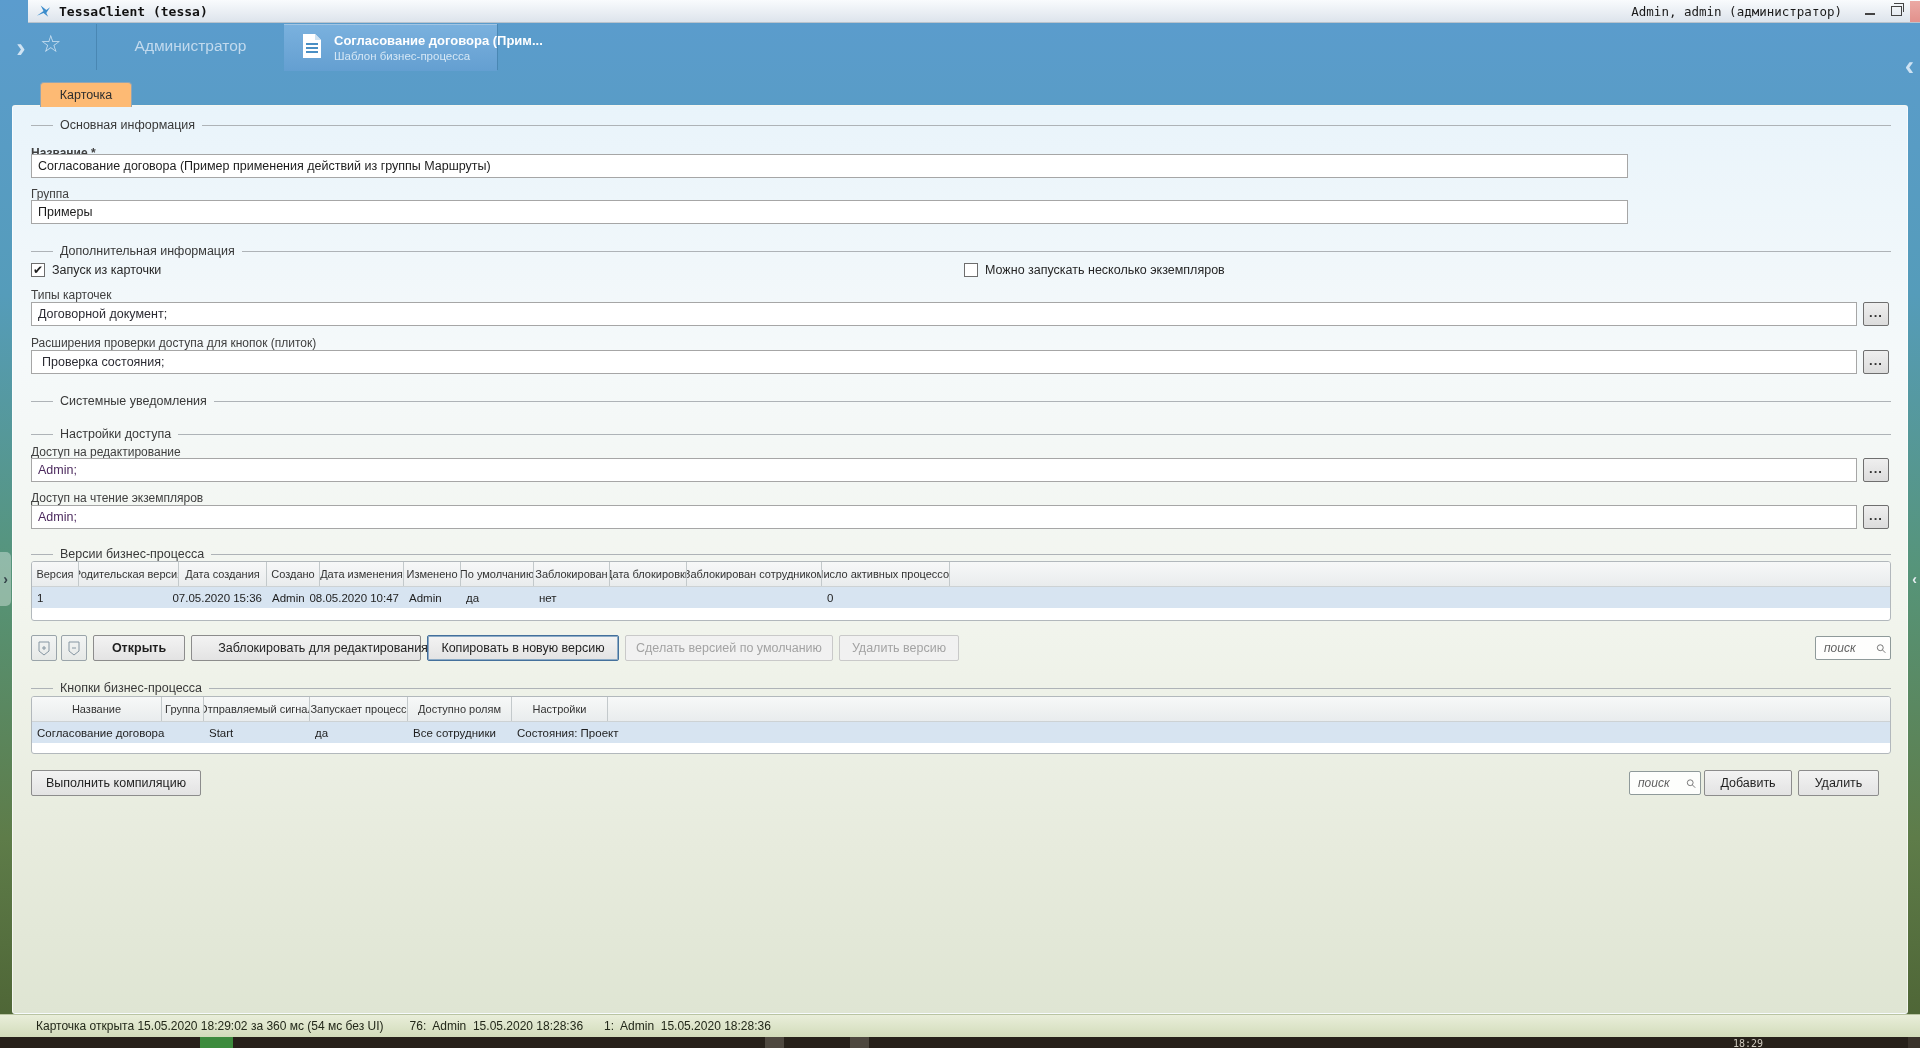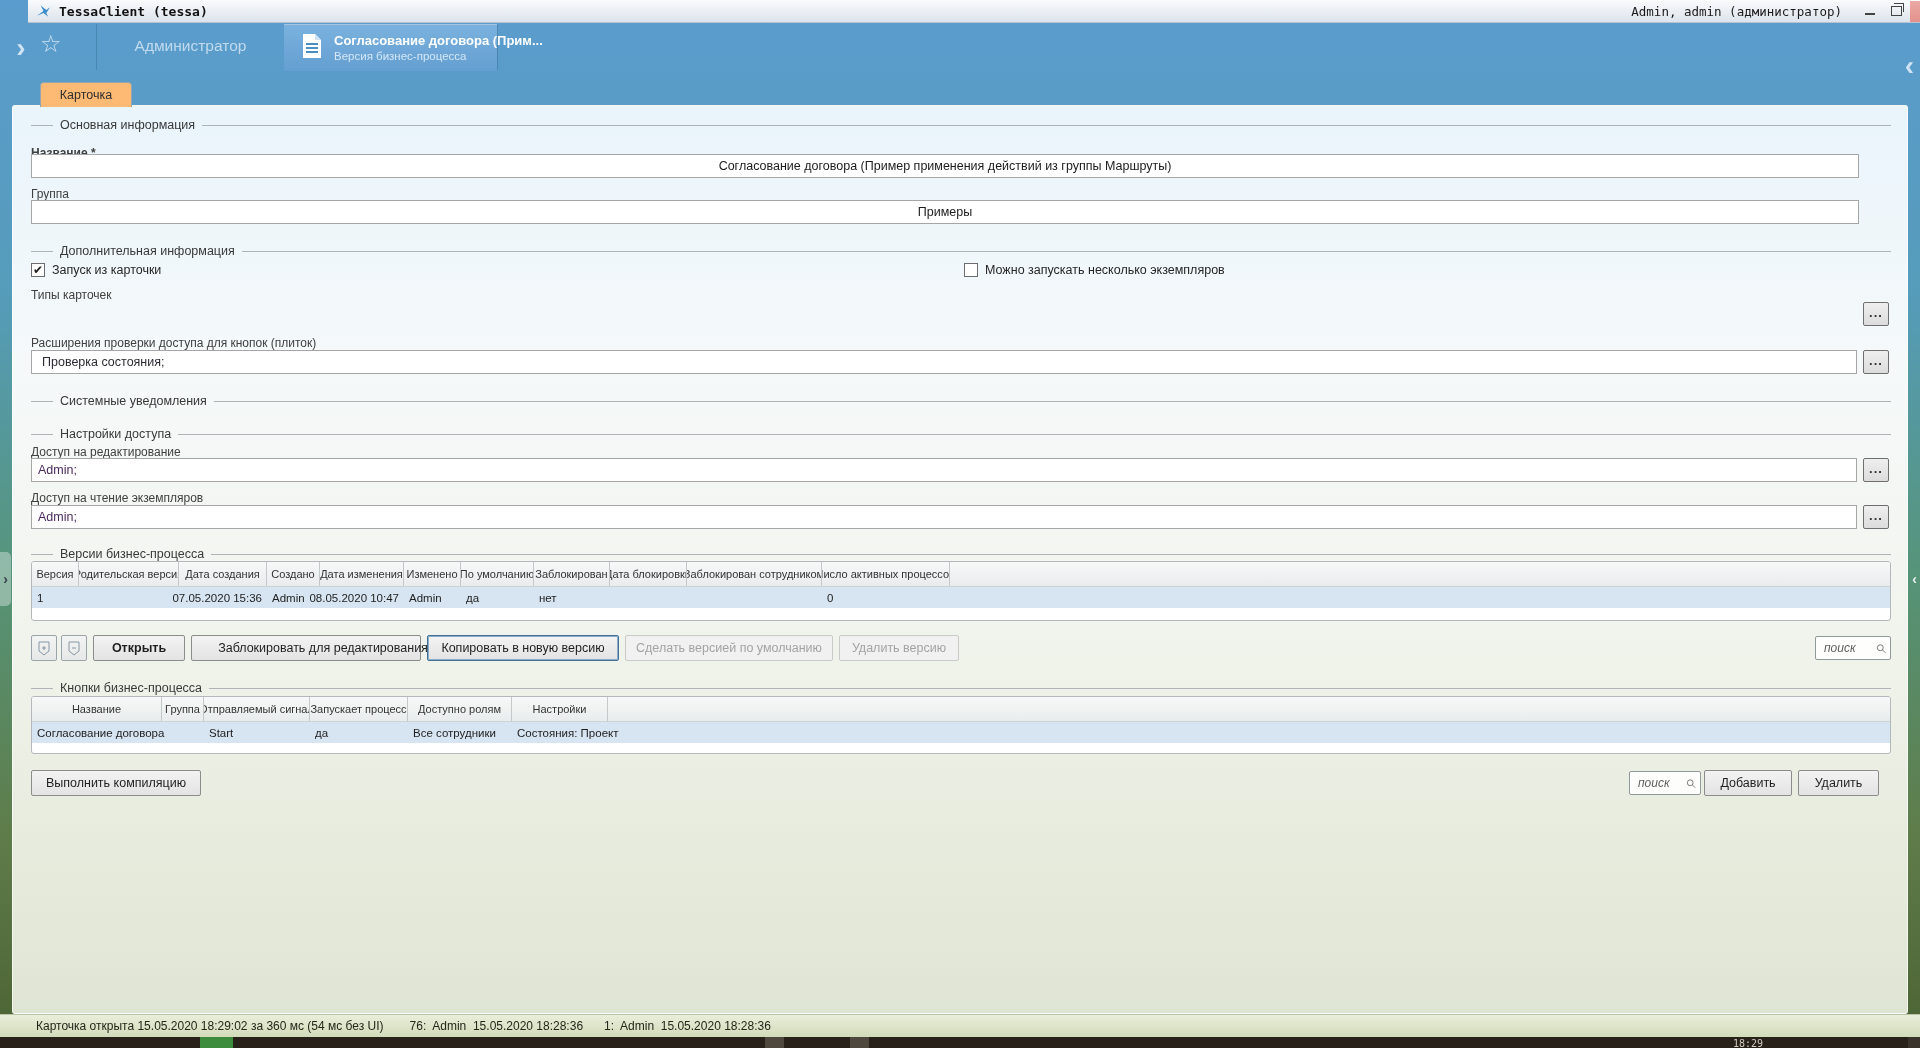--- a/index.html
+++ b/index.html
@@ -44,21 +44,21 @@
     background:linear-gradient(180deg,#e9f4fb 0%,#f5f9fa 28%,#f2f5ee 55%,#e7ebdd 82%,#dfe5d3 100%);
     border:1px solid rgba(255,255,255,.65);border-radius:3px;}
   .ghead{position:absolute;left:18px;width:1860px;height:14px;display:flex;align-items:center;gap:7px;}
   .gl{height:1px;background:#aeb3b7;}
   .gl.s{width:22px;}
   .gl.f{flex:1;}
   .gt{font-size:12.5px;color:#393939;white-space:nowrap;}
   .lbl{position:absolute;left:18px;font-size:12px;color:#404040;white-space:nowrap;}
   .field{position:absolute;left:18px;height:24px;box-sizing:border-box;background:#fff;border:1px solid #a6a6a6;
     display:flex;align-items:center;padding:0 6px;font-size:12.5px;color:#1c1c1c;white-space:nowrap;overflow:hidden;}
-  .field.w-full{width:1828px;justify-content:center;}
+  .field.w-full{width:1597px;}
   .field.w-dots{width:1826px;}
   .val-role{color:#4c2a5e;}
   .val-ref{color:#2b2b33;}
   .dots{position:absolute;left:1850px;width:26px;height:24px;box-sizing:border-box;
     background:linear-gradient(#efefef,#dcdcdc);border:1px solid #6f6f6f;border-radius:2px;
     display:flex;align-items:flex-end;justify-content:center;font-size:13px;font-weight:bold;color:#333;
     letter-spacing:1px;line-height:1.1;padding-bottom:5px;}
   .cbrow{position:absolute;top:156px;height:16px;display:flex;align-items:center;}
   .cbox{width:14px;height:14px;box-sizing:border-box;background:#fff;border:1px solid #6d6d6d;
     display:flex;align-items:center;justify-content:center;font-size:12px;color:#1c1c1c;line-height:1;}
@@ -147,21 +147,21 @@
           <path d="M13 1 l6 6 h-6 z" fill="#cfe2f1"></path>
           <g stroke="#4a8fc4" stroke-width="2">
             <line x1="4" y1="11" x2="16" y2="11"></line>
             <line x1="4" y1="15" x2="16" y2="15"></line>
             <line x1="4" y1="19" x2="16" y2="19"></line>
           </g>
         </svg>
     </span>
     <span class="tab-texts">
       <span class="tab-title">Согласование договора (Прим...</span>
-      <span class="tab-sub">Версия бизнес-процесса</span>
+      <span class="tab-sub">Шаблон бизнес-процесса</span>
     </span>
   </div>
   <div class="tabsep" style="left:497px;"></div>
   <div class="nav-back-top">
     <span>‹</span>
   </div>
 </div>
 
 <div class="cardtab">
   <span>Карточка</span>
@@ -192,20 +192,23 @@
     <span class="cbox">
         <span>✔</span>
       </span>
     <span class="cblbl">Запуск из карточки</span>
   </div>
   <div class="cbrow" style="left:951px;">
     <span class="cbox"></span>
     <span class="cblbl">Можно запускать несколько экземпляров</span>
   </div>
   <div class="lbl" style="top:182px;">Типы карточек</div>
+  <div class="field w-dots" style="top:196px;">
+    <span class="val-ref">Договорной документ;</span>
+  </div>
   <div class="dots" style="top:196px;">
     <span>...</span>
   </div>
   <div class="lbl" style="top:230px;">Расширения проверки доступа для кнопок (плиток)</div>
   <div class="field w-dots" style="top:244px;padding-left:10px;">
     <span class="val-ref">Проверка состояния;</span>
   </div>
   <div class="dots" style="top:244px;">
     <span>...</span>
   </div>

